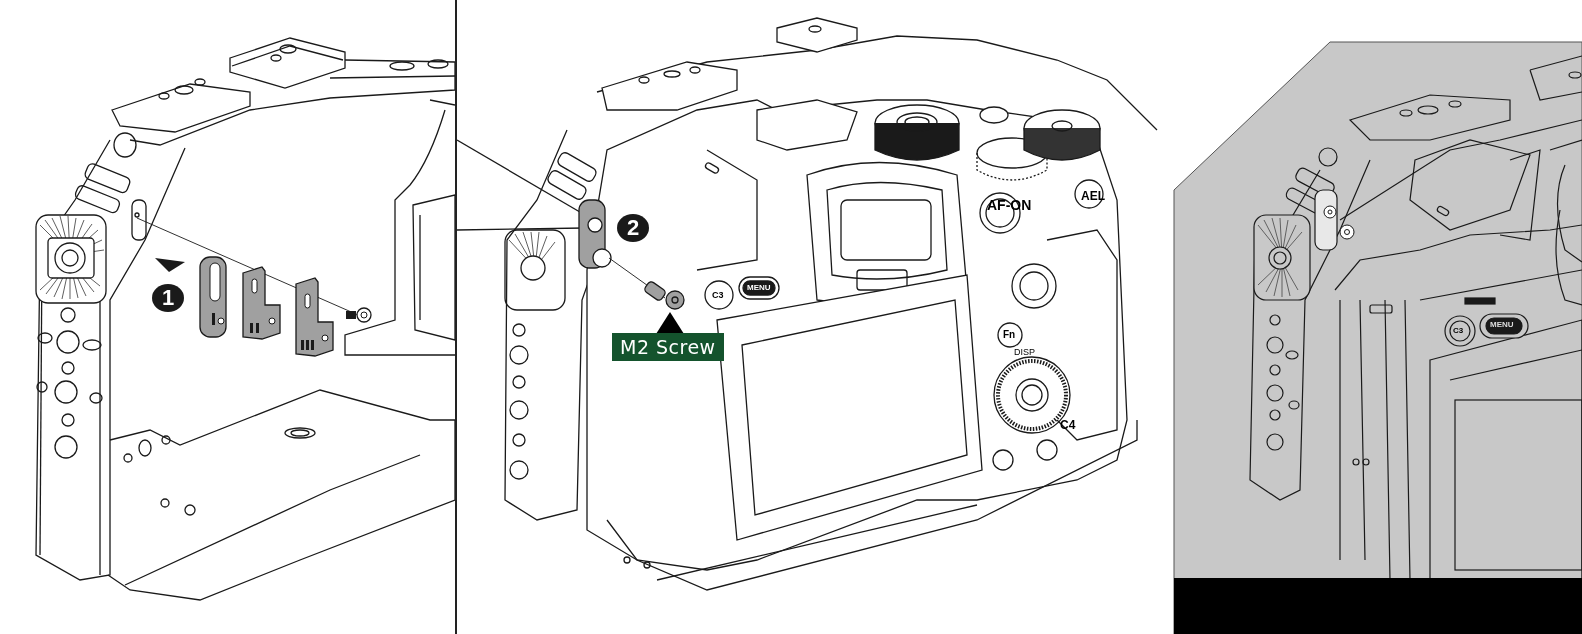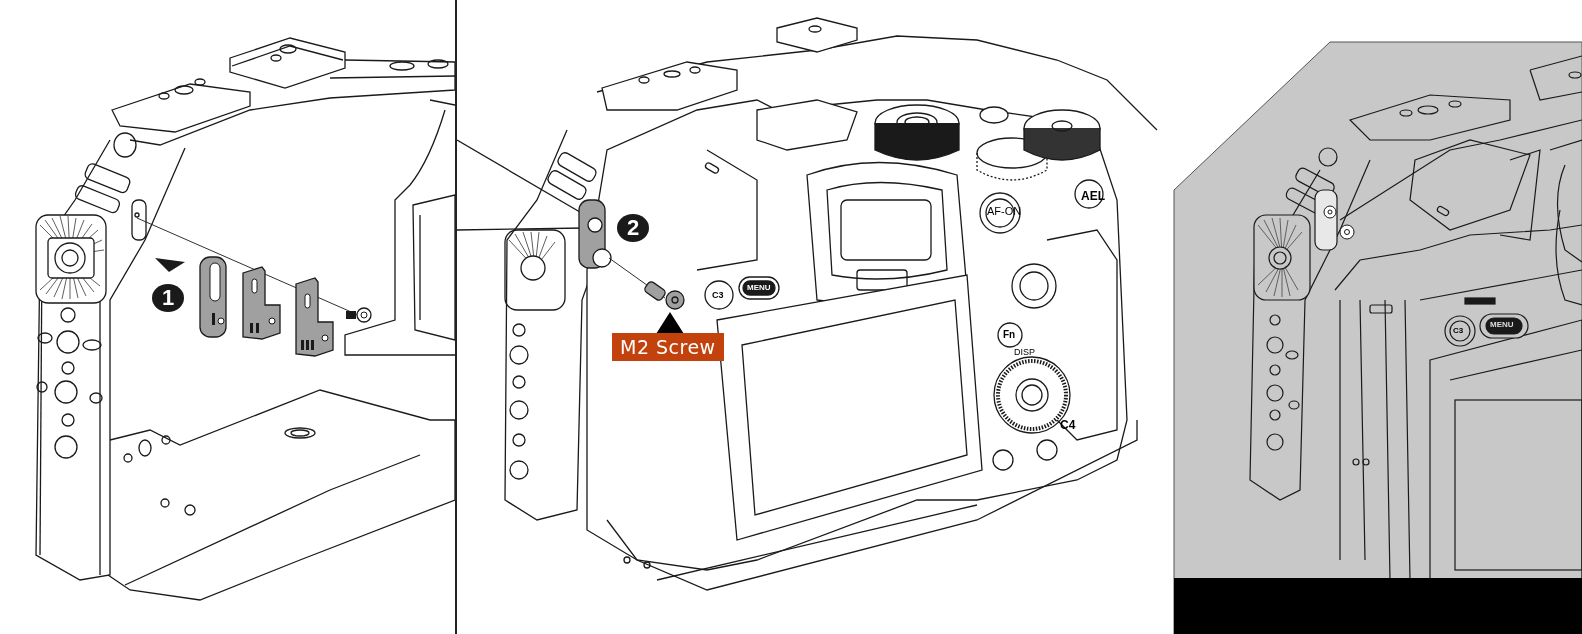--- a/index.html
+++ b/index.html
@@ -4,21 +4,21 @@
 <style>
   html, body { margin: 0; padding: 0; background: #ffffff; }
   body { width: 1582px; height: 634px; position: relative; overflow: hidden;
          font-family: "Liberation Sans", sans-serif; }
   .panel { position: absolute; top: 0; height: 634px; overflow: hidden; }
   svg { display: block; }
   .step-badge { position: absolute; width: 32px; height: 28px; border-radius: 50%;
     background: #1a1a1a; color: #fff; font-weight: bold; font-size: 22px;
     display: flex; align-items: center; justify-content: center;
     font-family: "Liberation Sans", sans-serif; }
-  .callout { position: absolute; background: #c2410c; color: #fff; font-size: 19px;
+  .callout { position: absolute; background: #14532d; color: #fff; font-size: 19px;
     padding: 2px 8px; letter-spacing: 0.5px; line-height: 24px;
     font-family: "DejaVu Sans", sans-serif; }
   .callout-pointer { position: absolute; width: 0; height: 0;
     border-left: 14px solid transparent; border-right: 14px solid transparent;
     border-bottom: 22px solid #000; }
   .divider { position: absolute; background: #222; }
   .black-bar { position: absolute; background: #000; }
 </style>
 </head>
 <body>
@@ -203,21 +203,21 @@
     <rect x="122" y="200" width="26" height="68" rx="10" fill="#a0a0a0"></rect>
     <circle cx="138" cy="225" r="7" fill="#fff"></circle>
     <circle cx="145" cy="258" r="9" fill="#fff"></circle>
 
     <line x1="152" y1="258" x2="208" y2="298" stroke-width="0.9"></line>
     <rect x="188" y="285" width="20" height="12" rx="4" fill="#a0a0a0" transform="rotate(35 198 291)"></rect>
     <circle cx="218" cy="300" r="9" fill="#a0a0a0"></circle>
     <circle cx="218" cy="300" r="3"></circle>
   </svg>
 
-  <div style="position:absolute;left:530px;top:205px;font-size:11px;font-weight:normal;">AF-ON</div>
+  <div style="position:absolute;left:530px;top:197px;font-size:14px;font-weight:bold;">AF-ON</div>
   <div style="position:absolute;left:624px;top:189px;font-size:12px;font-weight:bold;">AEL</div>
   <div style="position:absolute;left:255px;top:290px;font-size:9px;font-weight:bold;">C3</div>
   <div style="position:absolute;left:290px;top:283px;font-size:8px;font-weight:bold;color:#fff;">MENU</div>
   <div style="position:absolute;left:546px;top:329px;font-size:10px;font-weight:bold;">Fn</div>
   <div style="position:absolute;left:557px;top:347px;font-size:9px;font-weight:normal;">DISP</div>
   <div style="position:absolute;left:603px;top:418px;font-size:12px;font-weight:bold;text-align:center;">C4</div>
 
   <div class="step-badge" style="left:160px; top:214px;">2</div>
   <div class="callout-pointer" style="left:199px; top:312px;"></div>
   <div class="callout" style="left:155px; top:333px;">M2 Screw</div>

